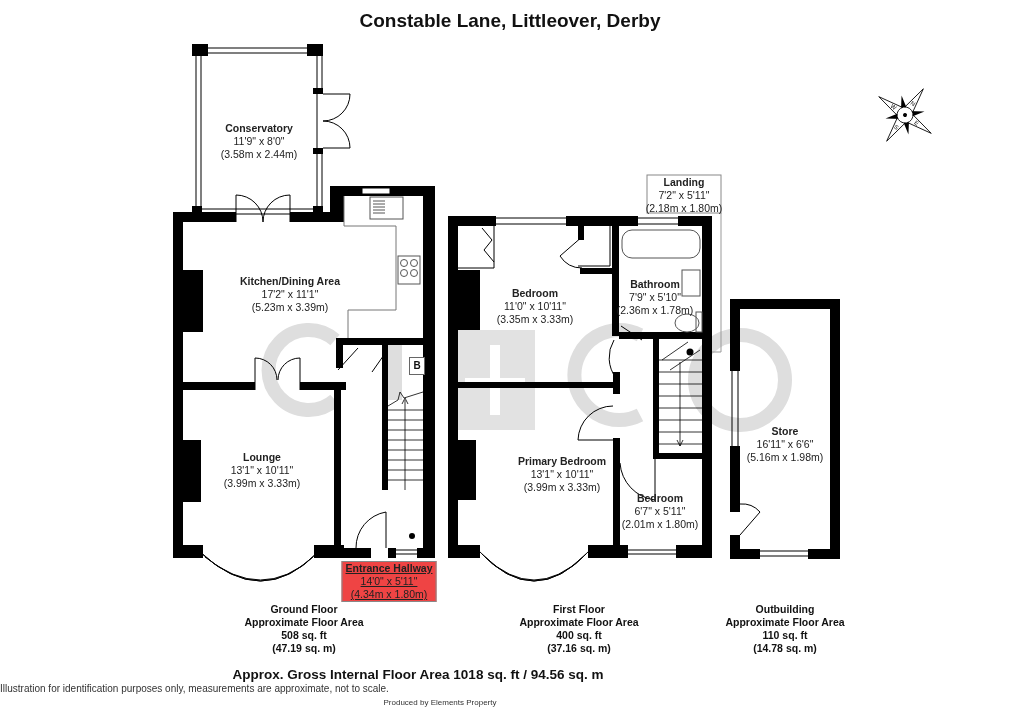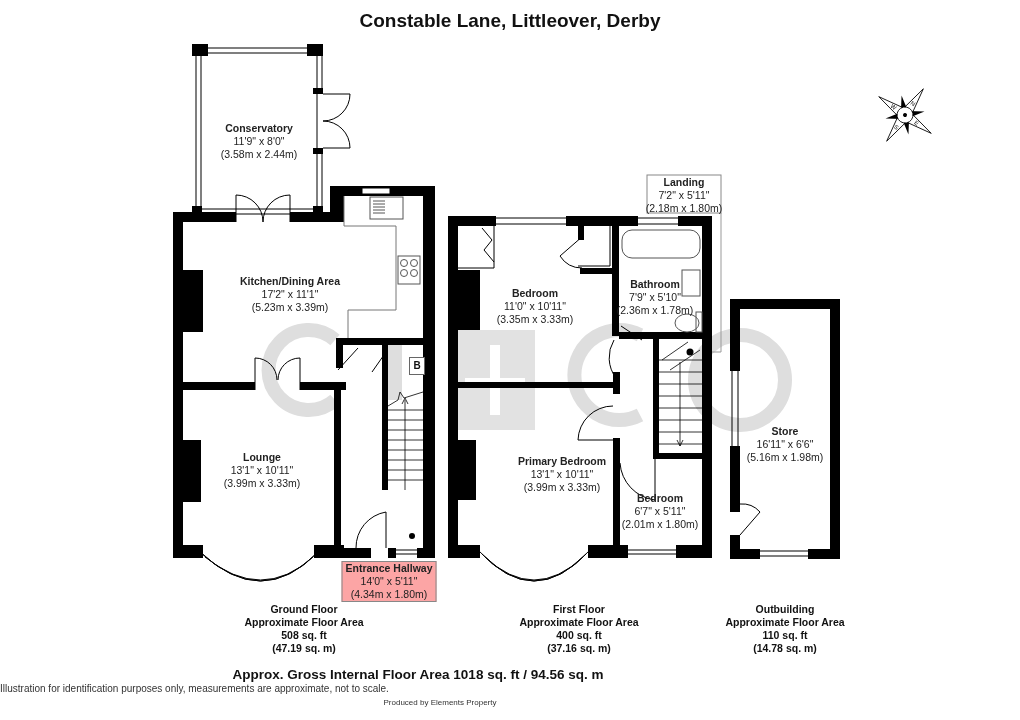--- a/index.html
+++ b/index.html
@@ -3,21 +3,21 @@
 <meta charset="utf-8">
 <style>
   html, body { margin:0; padding:0; background:#ffffff; }
   body { width:1020px; height:720px; position:relative; overflow:hidden;
          font-family:"Liberation Sans", sans-serif; color:#111; }
   .abs { position:absolute; }
   .title { left:0; width:1020px; top:10px; text-align:center; font-weight:bold; font-size:19px; }
   svg.plan { position:absolute; left:0; top:0; }
   .room-label { position:absolute; text-align:center; font-size:10.5px; line-height:13px; color:#222; white-space:nowrap; transform:translateX(-50%); }
   .room-label .nm { font-weight:bold; font-size:10.5px; }
-  .boxed { border:1px solid #888; background:#fca5a5; padding:0 3px; }
+  .boxed { border:1px solid #888; background:#ef4444; padding:0 3px;text-decoration:underline; }
   .floor-sum { position:absolute; text-align:center; font-size:10.5px; line-height:13px; font-weight:bold; transform:translateX(-50%); white-space:nowrap; color:#111; }
   .gross { left:0; width:836px; top:667px; text-align:center; font-weight:bold; font-size:13.5px; }
   .disclaimer { left:0; width:856px; top:683px; font-size:10px; color:#333; }
   .producer { left:0; width:880px; top:698px; text-align:center; font-size:8px; color:#333; }
   .b-box { position:absolute; left:409px; top:357px; width:14px; height:16px; border:1px solid #666; font-size:10px; font-weight:bold; text-align:center; line-height:16px; background:#fff; }
 </style>
 </head>
 <body>
 
 <div class="abs title">Constable Lane, Littleover, Derby</div>

